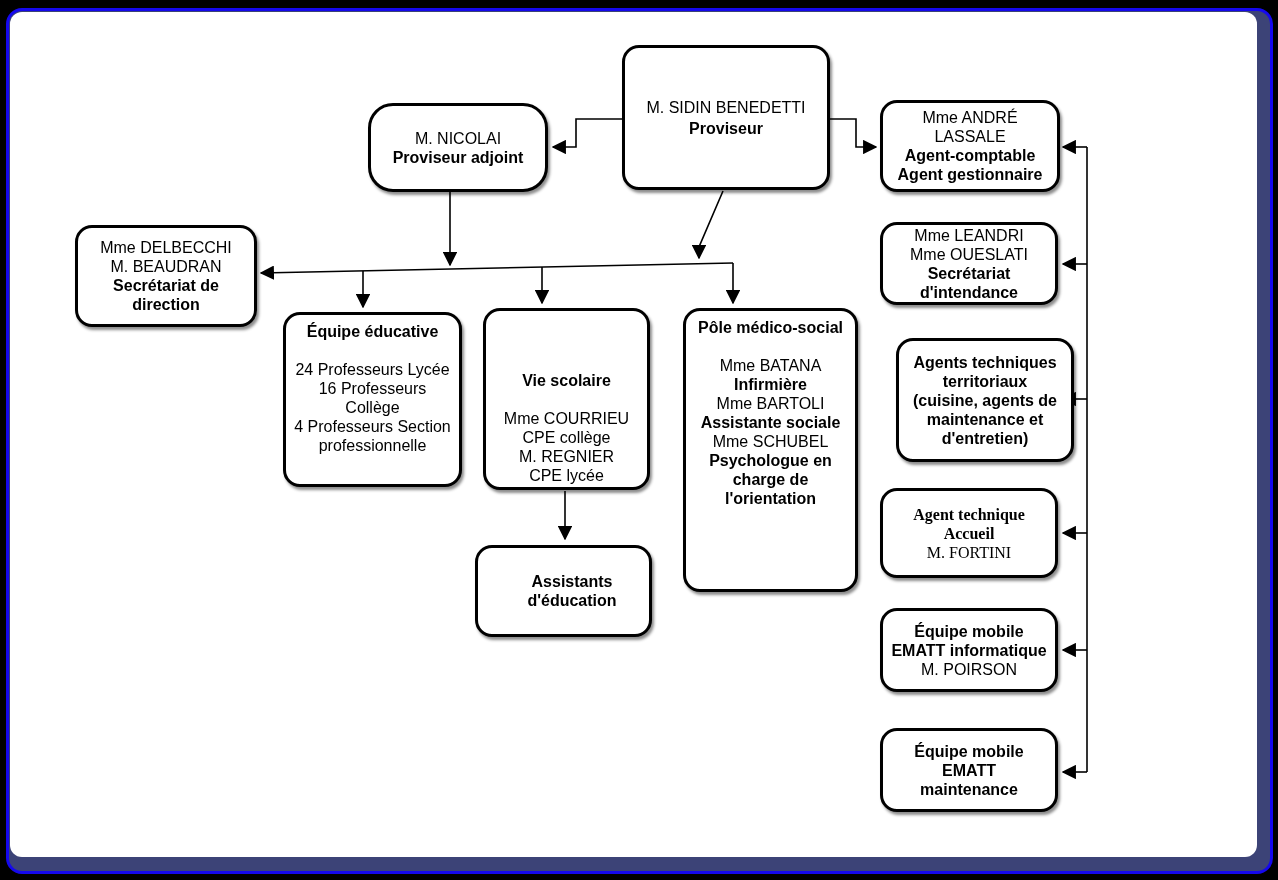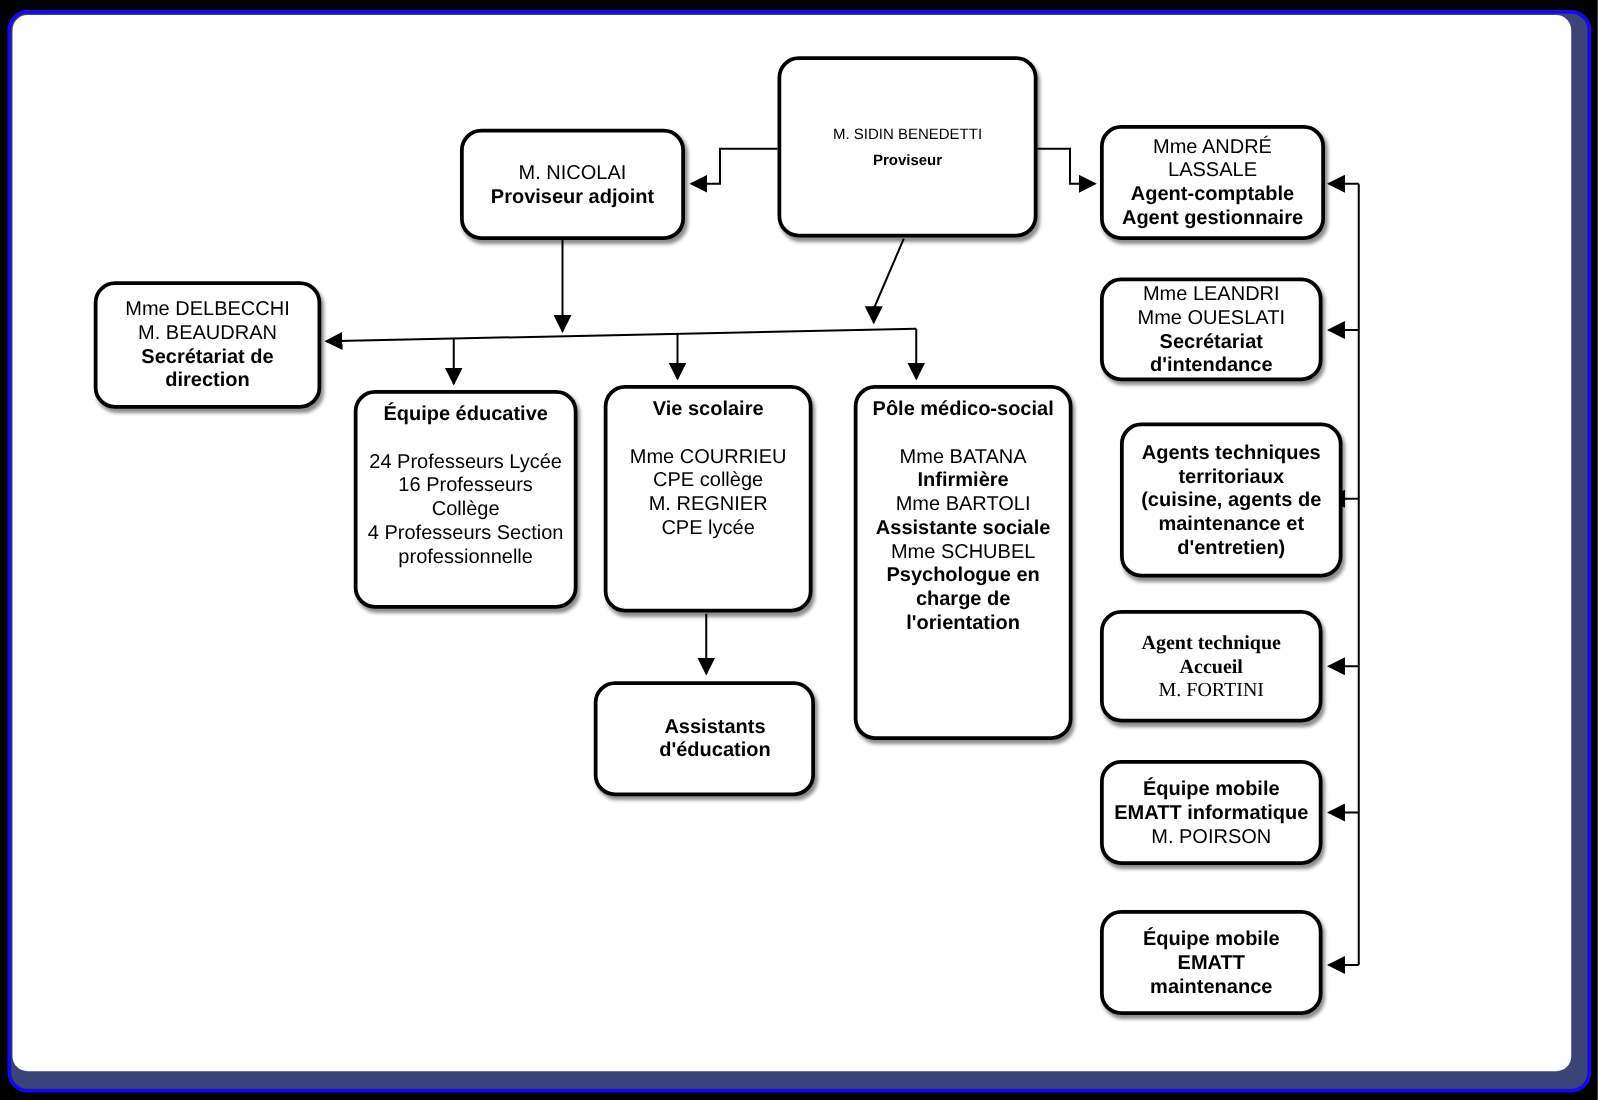--- a/index.html
+++ b/index.html
@@ -44,21 +44,21 @@
     display: flex;
     flex-direction: column;
     justify-content: center;
     text-align: center;
     padding: 2px 3px;
     font-size: 16px;
     line-height: 19px;
     color: #000;
   }
   .node.top { justify-content: flex-start; padding-top: 7px; }
-  .node.big { font-size: 12px; line-height: 21px; }
+  .node.big { font-size: 16px; line-height: 21px; }
   .ln { min-height: 19px; white-space: nowrap; }
   .big .ln { min-height: 21px; }
   .b { font-weight: bold; }
 </style>
 </head>
 <body>
 
 <div class="stage">
 
   <div class="frame-outer">
@@ -89,21 +89,21 @@
       <path d="M1087,650 H1063" marker-end="url(#arr)"></path>
       <path d="M1087,772 H1063" marker-end="url(#arr)"></path>
     </g>
   </svg>
 
   <div class="node big" style="left:622px; top:45px; width:208px; height:145px;">
     <div class="ln">M. SIDIN BENEDETTI</div>
     <div class="ln b">Proviseur</div>
   </div>
 
-  <div class="node" style="left:368px; top:103px; width:180px; height:89px;">
+  <div class="node" style="left:368px; top:103px; width:180px; height:89px;border-radius:25px;">
     <div class="ln">M. NICOLAI</div>
     <div class="ln b">Proviseur adjoint</div>
   </div>
 
   <div class="node" style="left:880px; top:100px; width:180px; height:92px;">
     <div class="ln">Mme ANDRÉ</div>
     <div class="ln">LASSALE</div>
     <div class="ln b">Agent-comptable</div>
     <div class="ln b">Agent gestionnaire</div>
   </div>
@@ -118,21 +118,21 @@
   <div class="node top" style="left:283px; top:312px; width:179px; height:175px;">
     <div class="ln b">Équipe éducative</div>
     <div class="ln"></div>
     <div class="ln">24 Professeurs Lycée</div>
     <div class="ln">16 Professeurs</div>
     <div class="ln">Collège</div>
     <div class="ln">4 Professeurs Section</div>
     <div class="ln">professionnelle</div>
   </div>
 
-  <div class="node top" style="left:483px; top:308px; width:167px; height:182px;">
+  <div class="node top" style="left:483px; top:308px; width:167px; height:182px;justify-content:flex-end;">
     <div class="ln b">Vie scolaire</div>
     <div class="ln"></div>
     <div class="ln">Mme COURRIEU</div>
     <div class="ln">CPE collège</div>
     <div class="ln">M. REGNIER</div>
     <div class="ln">CPE lycée</div>
   </div>
 
   <div class="node top" style="left:683px; top:308px; width:175px; height:284px;">
     <div class="ln b">Pôle médico-social</div>

